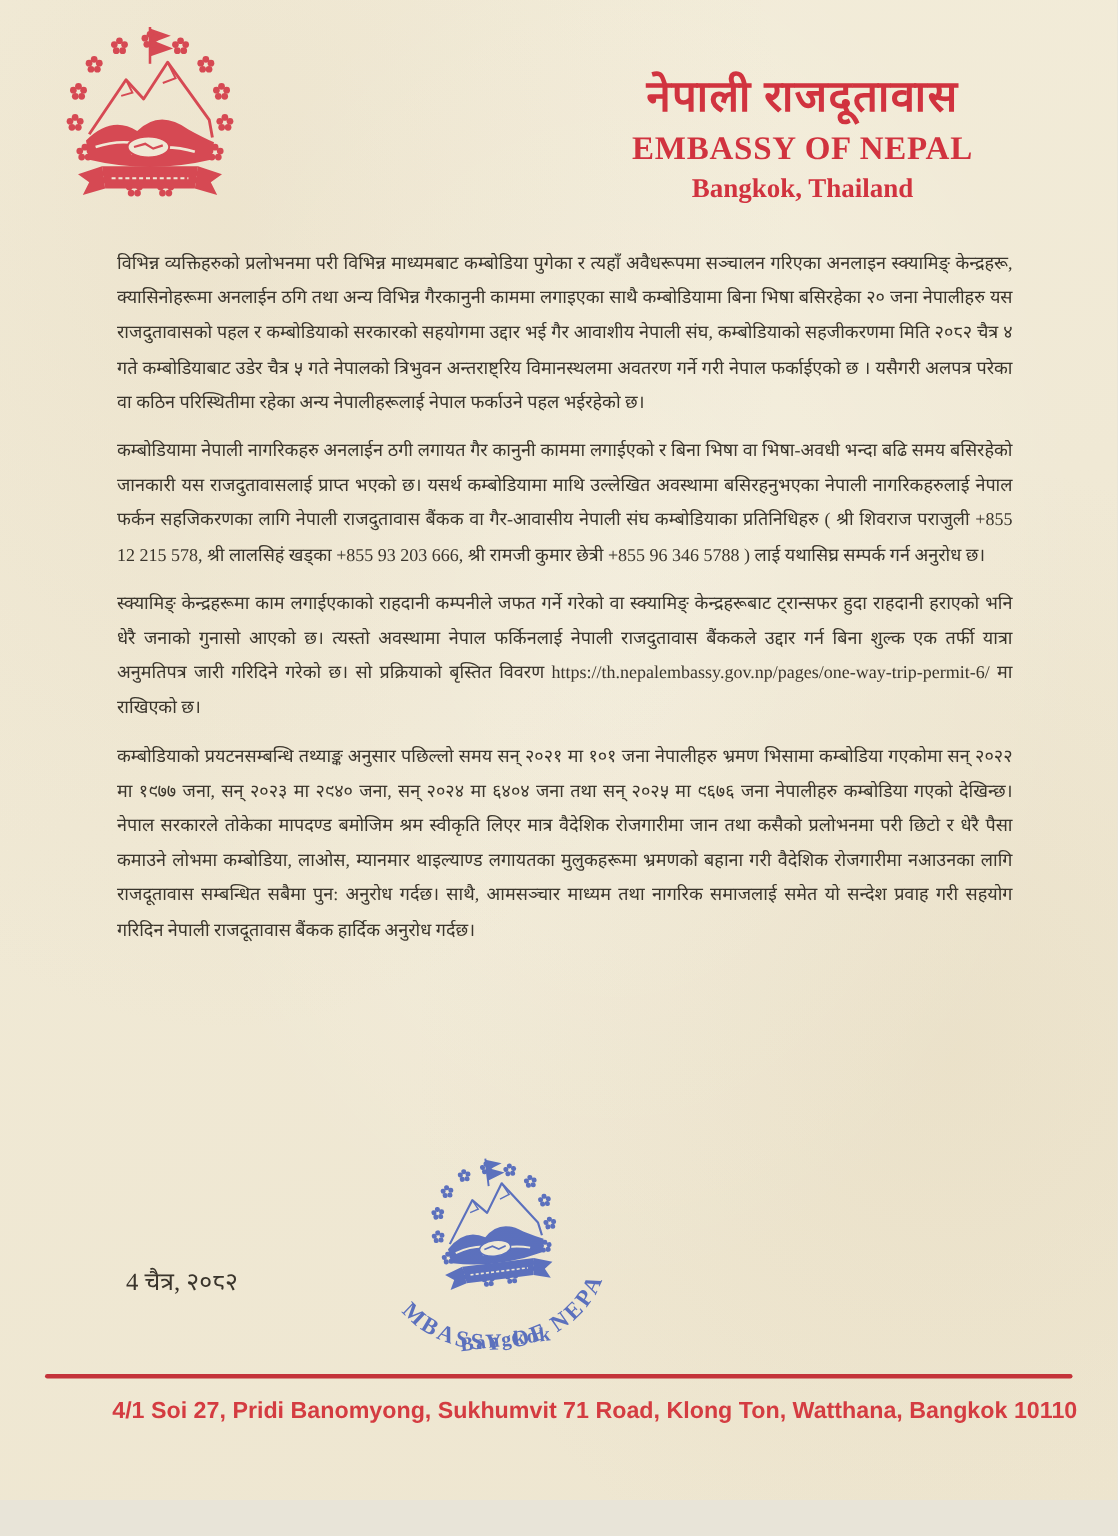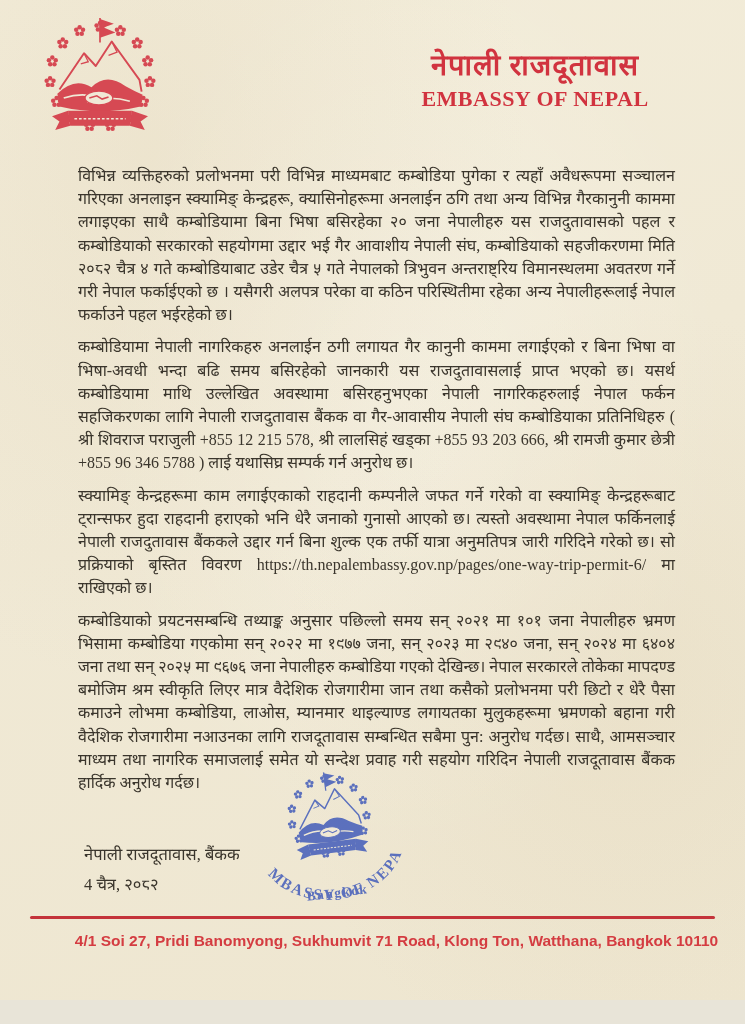--- a/index.html
+++ b/index.html
@@ -20,21 +20,21 @@
   
   .emblem{position:absolute;left:36px;top:12px;width:128px;height:124px;color:#d5414d;opacity:.95;}
   .hdr{position:absolute;right:40px;top:48px;width:340px;text-align:center;color:#d1333f;}
   .hdr-np{font-size:29px;font-weight:bold;letter-spacing:1px;line-height:34px;}
   .hdr-en{font-size:22px;font-weight:bold;letter-spacing:.5px;line-height:27px;margin-top:3px;}
   .hdr-loc{font-size:18px;font-weight:bold;line-height:23px;margin-top:2px;}
   
   .doc-title{position:absolute;left:0;top:135px;width:100%;text-align:center;
     font-size:17px;font-weight:600;color:#2e2922;}
   .body-text{position:absolute;left:78px;top:164px;width:597px;
-    font-size:16px;line-height:23.2px;text-align:justify;color:#3a352c;}
+    font-size:12px;line-height:23.2px;text-align:justify;color:#3a352c;}
   .body-text p{margin:0 0 9px 0;}
   
   .sig{position:absolute;left:84px;top:840px;font-size:16.5px;line-height:30px;color:#3a352c;}
   .stamp{position:absolute;left:247px;top:768px;width:168px;height:150px;opacity:.82;}
   
   .foot-rule{position:absolute;left:30px;top:916px;width:685px;height:2.5px;
     background:#c4333a;border-radius:2px;}
   .footer{position:absolute;left:0;top:927px;width:100%;text-align:center;
     font-family:"Liberation Sans","DejaVu Sans",sans-serif;font-weight:bold;color:#d43c41;margin-left:24px;}
   .foot-line1{font-size:15.5px;line-height:28px;}
@@ -96,32 +96,32 @@
 
 <div class="page">
 
   <svg class="emblem" viewBox="0 0 120 115">
     <use href="#nepal-emblem-art"></use>
   </svg>
 
   <div class="hdr">
     <div class="hdr-np">नेपाली राजदूतावास</div>
     <div class="hdr-en">EMBASSY OF NEPAL</div>
+    <div class="hdr-loc">Bangkok, Thailand</div>
   </div>
 
 
   <div class="body-text">
     <p>विभिन्न व्यक्तिहरुको प्रलोभनमा परी विभिन्न माध्यमबाट कम्बोडिया पुगेका र त्यहाँ अवैधरूपमा सञ्चालन गरिएका अनलाइन स्क्यामिङ् केन्द्रहरू, क्यासिनोहरूमा अनलाईन ठगि तथा अन्य विभिन्न गैरकानुनी काममा लगाइएका साथै कम्बोडियामा बिना भिषा बसिरहेका २० जना नेपालीहरु यस राजदुतावासको पहल र कम्बोडियाको सरकारको सहयोगमा उद्दार भई गैर आवाशीय नेपाली संघ, कम्बोडियाको सहजीकरणमा मिति २०८२ चैत्र ४ गते कम्बोडियाबाट उडेर चैत्र ५ गते नेपालको त्रिभुवन अन्तराष्ट्रिय विमानस्थलमा अवतरण गर्ने गरी नेपाल फर्काईएको छ । यसैगरी अलपत्र परेका वा कठिन परिस्थितीमा रहेका अन्य नेपालीहरूलाई नेपाल फर्काउने पहल भईरहेको छ।</p>
     <p>कम्बोडियामा नेपाली नागरिकहरु अनलाईन ठगी लगायत गैर कानुनी काममा लगाईएको र बिना भिषा वा भिषा-अवधी भन्दा बढि समय बसिरहेको जानकारी यस राजदुतावासलाई प्राप्त भएको छ। यसर्थ कम्बोडियामा माथि उल्लेखित अवस्थामा बसिरहनुभएका नेपाली नागरिकहरुलाई नेपाल फर्कन सहजिकरणका लागि नेपाली राजदुतावास बैंकक वा गैर-आवासीय नेपाली संघ कम्बोडियाका प्रतिनिधिहरु ( श्री शिवराज पराजुली +855 12 215 578, श्री  लालसिहं खड्का +855 93 203 666, श्री रामजी कुमार छेत्री +855 96 346 5788 )  लाई यथासिघ्र सम्पर्क गर्न अनुरोध छ।</p>
     <p>स्क्यामिङ् केन्द्रहरूमा काम लगाईएकाको राहदानी कम्पनीले जफत गर्ने गरेको वा स्क्यामिङ् केन्द्रहरूबाट ट्रान्सफर हुदा राहदानी हराएको भनि धेरै जनाको गुनासो आएको छ।  त्यस्तो अवस्थामा नेपाल फर्किनलाई नेपाली राजदुतावास बैंककले उद्दार गर्न बिना शुल्क एक तर्फी यात्रा अनुमतिपत्र जारी गरिदिने गरेको छ। सो प्रक्रियाको बृस्तित विवरण https://th.nepalembassy.gov.np/pages/one-way-trip-permit-6/ मा राखिएको छ।</p>
     <p>कम्बोडियाको प्रयटनसम्बन्धि तथ्याङ्क अनुसार पछिल्लो समय सन् २०२१ मा १०१ जना नेपालीहरु भ्रमण भिसामा कम्बोडिया गएकोमा सन् २०२२ मा १९७७ जना, सन् २०२३ मा २९४० जना, सन् २०२४ मा ६४०४ जना तथा सन् २०२५ मा ९६७६ जना नेपालीहरु कम्बोडिया गएको देखिन्छ। नेपाल सरकारले तोकेका मापदण्ड बमोजिम श्रम स्वीकृति लिएर मात्र वैदेशिक रोजगारीमा जान तथा कसैको प्रलोभनमा परी छिटो र धेरै पैसा कमाउने लोभमा कम्बोडिया, लाओस, म्यानमार थाइल्याण्ड लगायतका मुलुकहरूमा भ्रमणको बहाना गरी वैदेशिक रोजगारीमा नआउनका लागि राजदूतावास सम्बन्धित सबैमा पुन: अनुरोध गर्दछ। साथै, आमसञ्चार माध्यम तथा नागरिक समाजलाई समेत यो सन्देश प्रवाह गरी सहयोग गरिदिन नेपाली राजदूतावास बैंकक हार्दिक अनुरोध गर्दछ।</p>
   </div>
 
   <div class="sig">
-    <div>नेपाली राजदूतावास, बैंकक</div>
     <div>4 चैत्र, २०८२</div>
   </div>
 
   <svg class="stamp" viewBox="0 0 160 146">
     <g transform="rotate(-7 80 70)">
       <g transform="translate(34,0) scale(0.78)" color="#3c57b9">
         <use href="#nepal-emblem-art"></use>
       </g>
       <path id="stampArc" d="M14 94 A72 58 0 0 0 148 88" fill="none"></path>
       <text font-family="Liberation Serif, DejaVu Serif, serif" font-size="15" font-weight="bold" letter-spacing="2" fill="#3c57b9">

